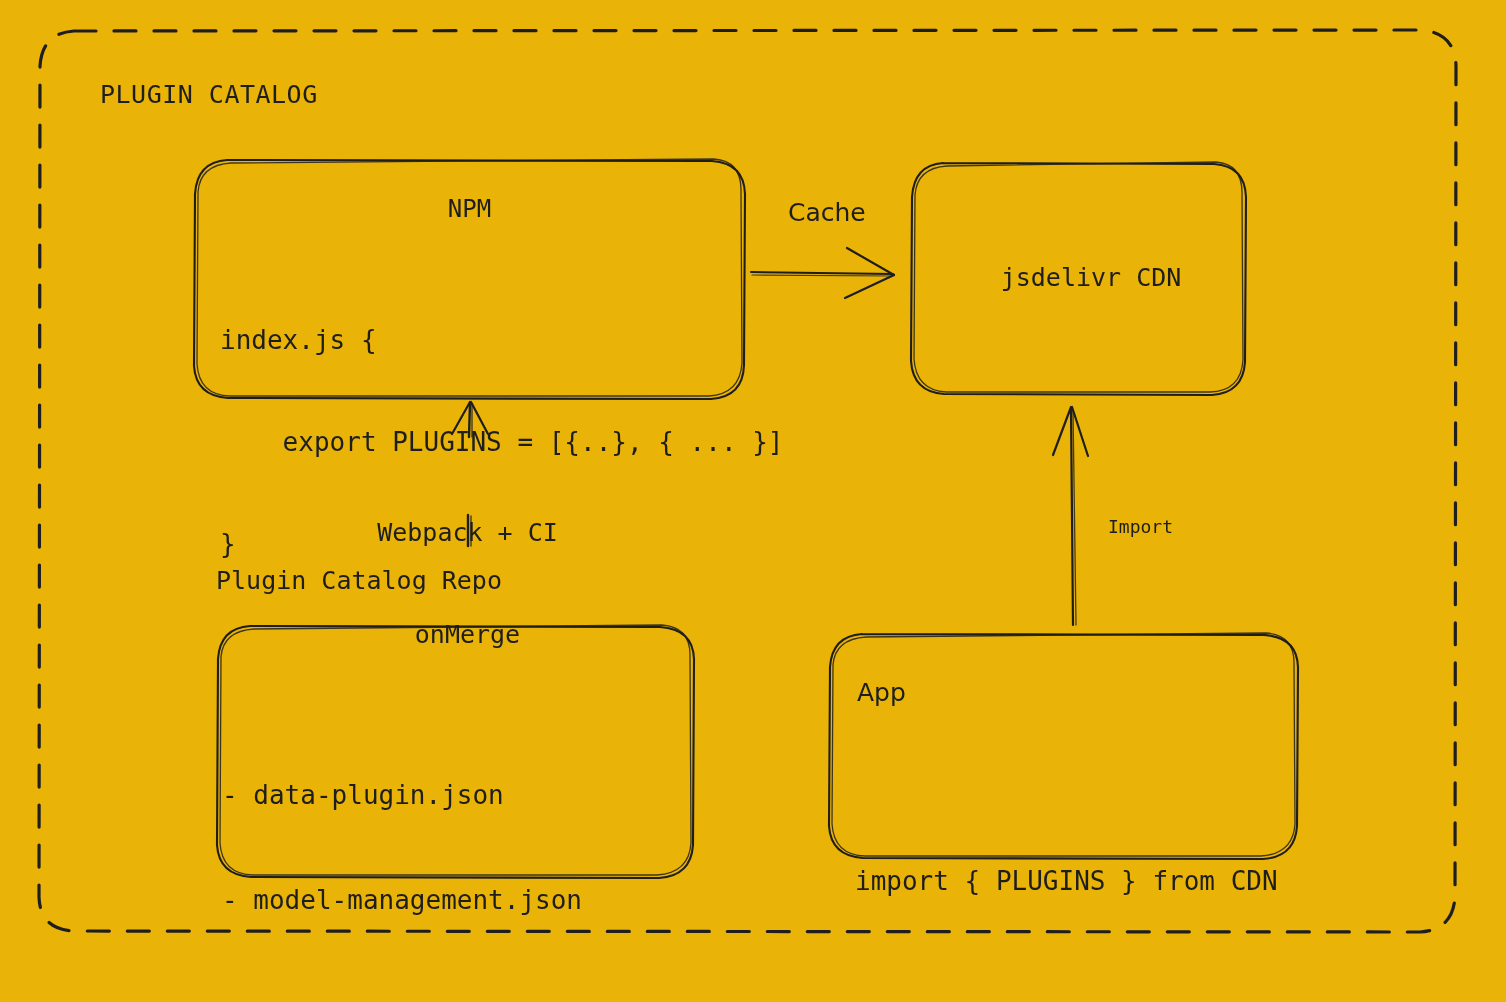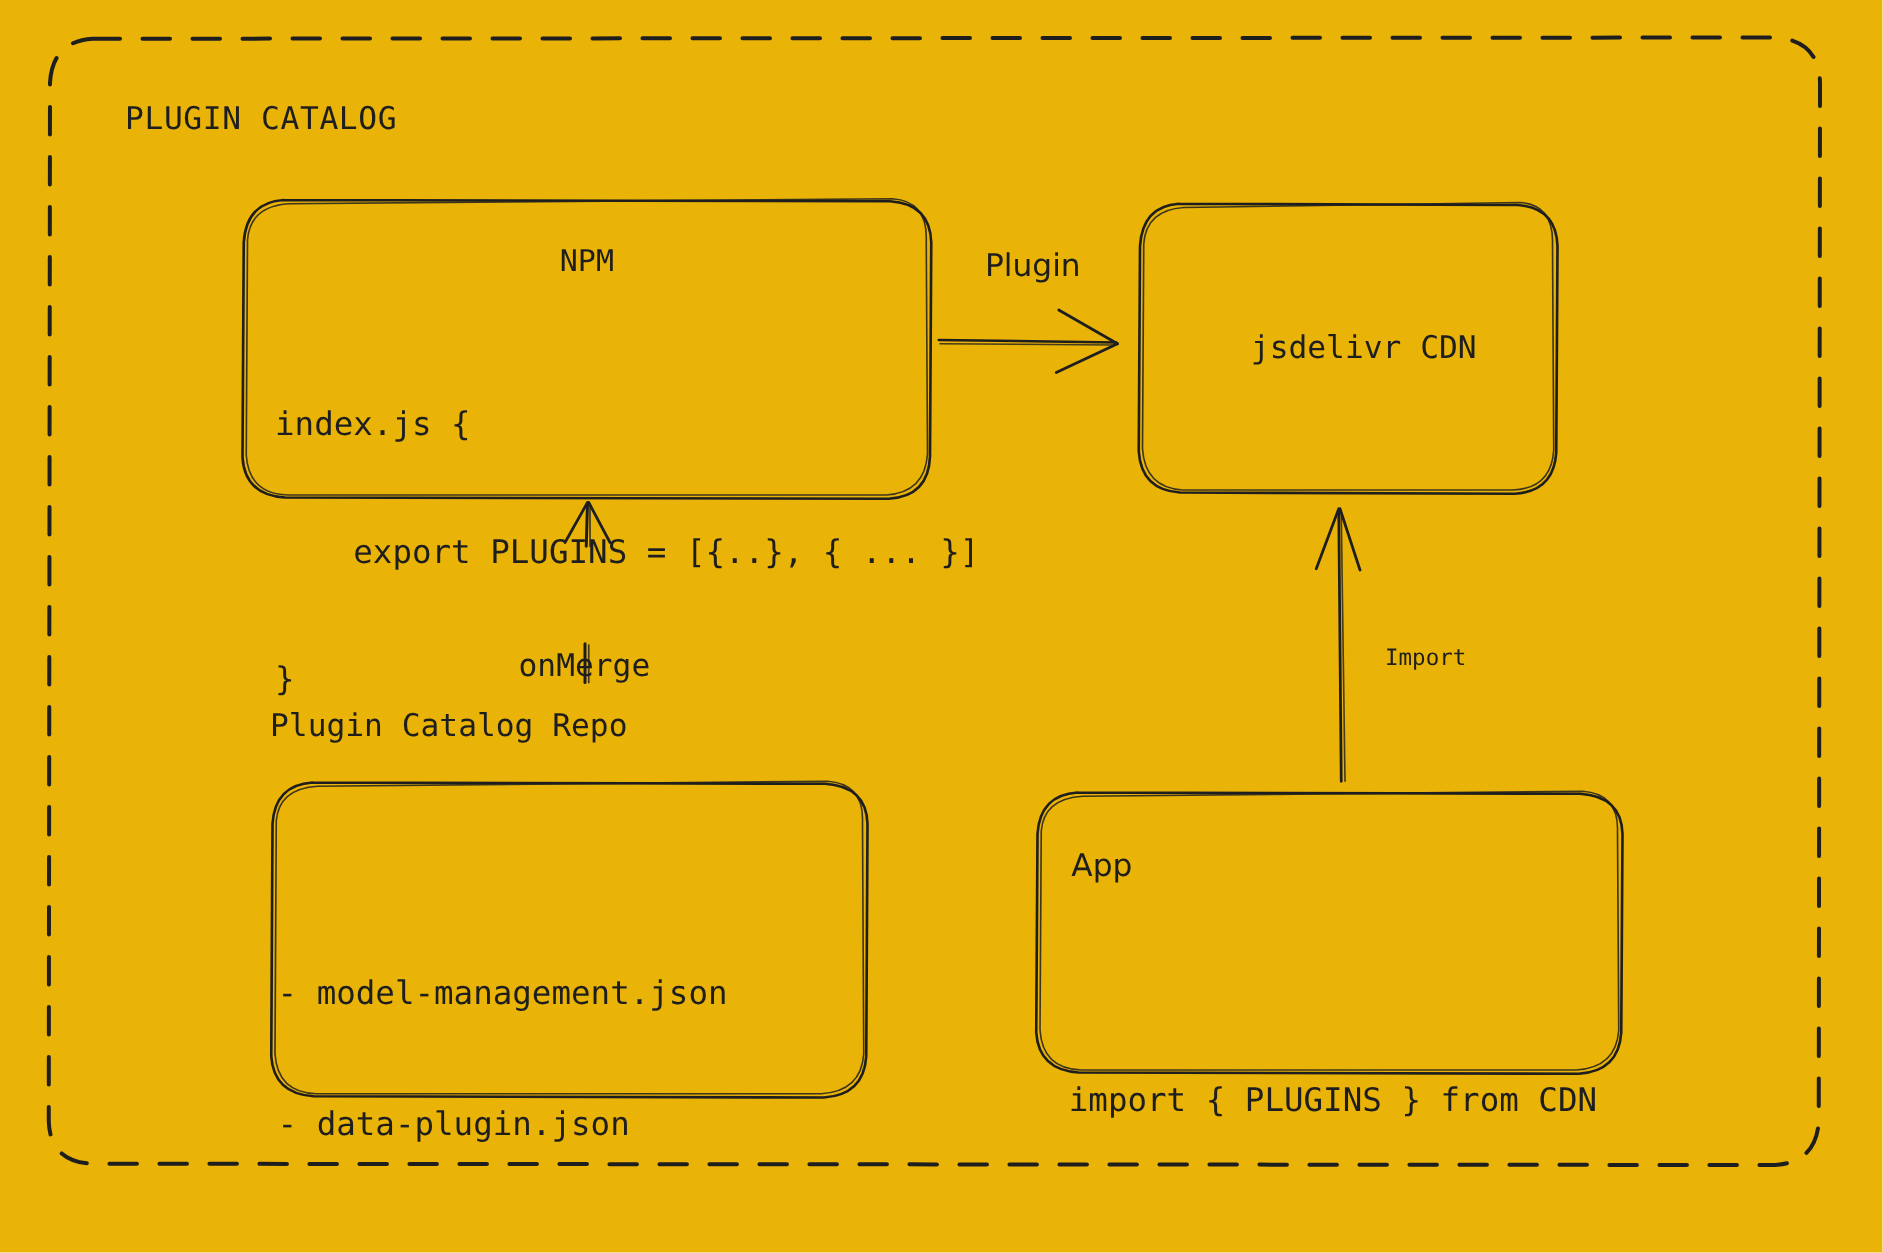--- a/index.html
+++ b/index.html
@@ -165,33 +165,34 @@
   <div class="lbl mono" id="npm-title">NPM</div>
 
   <div class="lbl mono" id="npm-code">
     <div>index.js {</div>
     <div>    export PLUGINS = [{..}, { ... }]</div>
     <div>}</div>
   </div>
 
   <div class="lbl mono" id="cdn-title">jsdelivr CDN</div>
 
-  <div class="lbl sans" id="cache-label">Plugin</div>
+  <div class="lbl sans" id="cache-label">Cache</div>
 
   <div class="lbl mono" id="import-label">Import</div>
 
   <div class="lbl mono" id="webpack-label">
+    <div>Webpack + CI</div>
     <div>onMerge</div>
   </div>
 
   <div class="lbl mono" id="repo-caption">Plugin Catalog Repo</div>
 
   <div class="lbl mono" id="repo-list">
+    <div>- data-plugin.json</div>
     <div>- model-management.json</div>
-    <div>- data-plugin.json</div>
     <div>...</div>
   </div>
 
   <div class="lbl sans" id="app-title">App</div>
 
   <div class="lbl mono" id="app-code">
     <div>import { PLUGINS } from CDN</div>
     
   </div>
 

